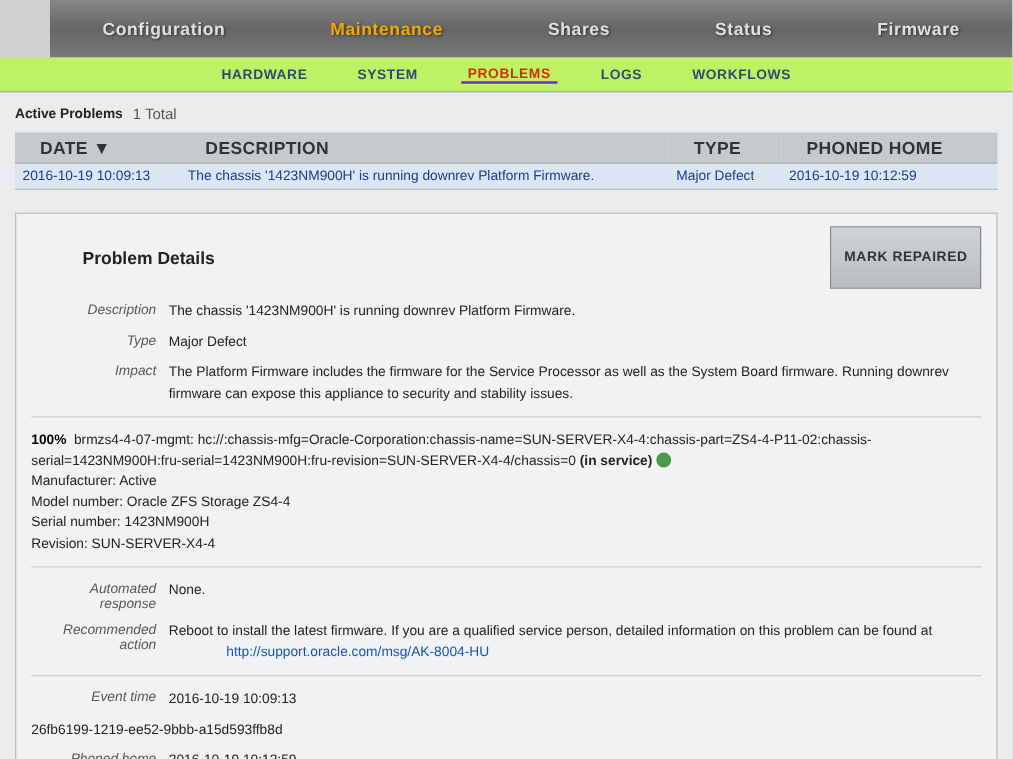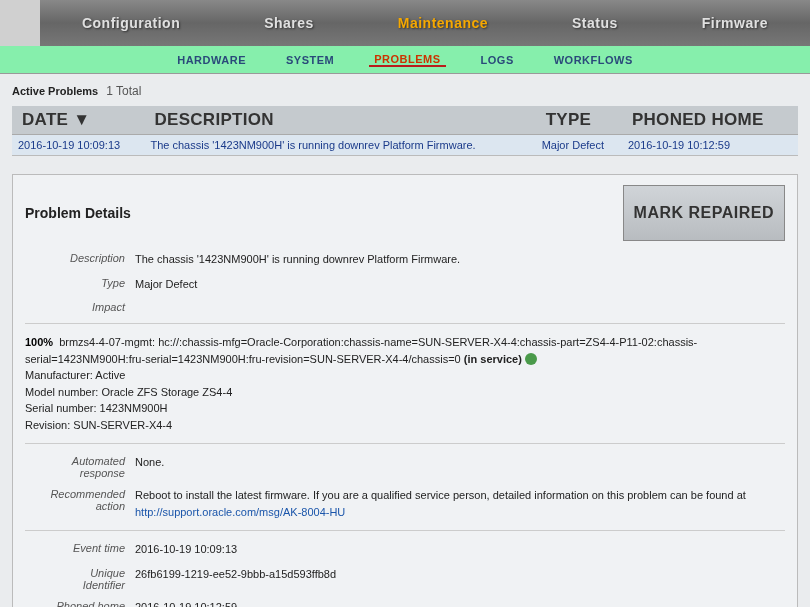--- a/index.html
+++ b/index.html
@@ -31,40 +31,40 @@
       cursor: pointer;
       text-shadow: 1px 1px 2px #333;
       letter-spacing: 0.5px;
     }
     .top-nav-item.active {
       color: #f5a800;
     }
 
     
     .sub-nav {
-      background: #86efac;
+      background: #bef264;
       display: flex;
       height: 28px;
       align-items: center;
       justify-content: center;
       gap: 30px;
       border-bottom: 1px solid #999;
     }
     .sub-nav-item {
       color: #2a4a7a;
       font-size: 11px;
       font-weight: bold;
       letter-spacing: 0.5px;
       cursor: pointer;
       padding: 0 5px;
       text-transform: uppercase;
     }
     .sub-nav-item.active {
       color: #cc3300;
-      border-bottom: 2px solid #b91c1c;
+      border-bottom: 2px solid #6d28d9;
     }
 
     
     .content {
       background: #eaecee;
       padding: 10px 12px;
       min-height: 533px;
     }
 
     
@@ -88,22 +88,22 @@
     .problems-table {
       width: 100%;
       border-collapse: collapse;
       margin-bottom: 18px;
     }
     .problems-table thead tr {
       background: #c5cace;
     }
     .problems-table thead th {
       text-align: left;
-      padding: 4px 10px;
-      font-size: 17px;
+      padding: 4px 20px;
+      font-size: 14px;
       font-weight: bold;
       color: #333;
       letter-spacing: 0.3px;
       border-bottom: 1px solid #aaa;
       margin-left: 42px;
     }
     .problems-table tbody tr {
       background: #dce6f0;
     }
     .problems-table tbody td {
@@ -117,31 +117,32 @@
     .details-section {
       border: 1px solid #bbb;
       background: #f0f2f4;
       padding: 10px 12px;
     }
     .details-header {
       display: flex;
       justify-content: space-between;
       align-items: center;
       margin-bottom: 10px;
+      margin-left: 41px;
     }
     .details-title {
       font-size: 14px;
       font-weight: bold;
       color: #222;
     }
     .mark-repaired-btn {
       background: linear-gradient(to bottom, #d0d4d8, #b8bcc0);
       border: 1px solid #888;
       padding: 18px 10px;
-      font-size: 16px;
+      font-size: 11px;
       font-weight: bold;
       color: #333;
       cursor: pointer;
       letter-spacing: 0.5px;
     }
 
     .detail-row {
       display: flex;
       margin-bottom: 8px;
       align-items: flex-start;
@@ -158,20 +159,21 @@
     }
     .detail-value {
       flex: 1;
       font-size: 11px;
       color: #222;
       line-height: 1.5;
     }
     .detail-value a {
       color: #1a55aa;
       text-decoration: none;
+      margin-left: 46px;
     }
     .detail-value .percent {
       font-weight: bold;
       color: #000;
       margin-right: 6px;
     }
     .inservice {
       font-weight: bold;
     }
     .inservice-icon {
@@ -190,22 +192,22 @@
       height: 1px;
       background: #ccc;
       margin: 10px 0;
     }
   </style>
 </head>
 <body>
 
 <nav class="top-nav">
   <span class="top-nav-item">Configuration</span>
+  <span class="top-nav-item active">Maintenance</span>
   <span class="top-nav-item">Shares</span>
-  <span class="top-nav-item active">Maintenance</span>
   <span class="top-nav-item">Status</span>
   <span class="top-nav-item">Firmware</span>
 </nav>
 
 <nav class="sub-nav">
   <span class="sub-nav-item">HARDWARE</span>
   <span class="sub-nav-item">SYSTEM</span>
   <span class="sub-nav-item active">PROBLEMS</span>
   <span class="sub-nav-item">LOGS</span>
   <span class="sub-nav-item">WORKFLOWS</span>
@@ -248,20 +250,21 @@
       <span class="detail-value">The chassis '1423NM900H' is running downrev Platform Firmware.</span>
     </div>
 
     <div class="detail-row">
       <span class="detail-label">Type</span>
       <span class="detail-value">Major Defect</span>
     </div>
 
     <div class="detail-row">
       <span class="detail-label">Impact</span>
+      <span class="detail-value">The Platform Firmware includes the firmware for the Service Processor as well as the System Board firmware. Running downrev firmware can expose this appliance to security and stability issues.</span>
     </div>
 
     <div class="divider"></div>
 
     <div class="detail-row">
       <span class="detail-value">
         <span class="percent">100%</span><span>brmzs4-4-07-mgmt: hc://:chassis-mfg=Oracle-Corporation:chassis-name=SUN-SERVER-X4-4:chassis-part=ZS4-4-P11-02:chassis-serial=1423NM900H:fru-serial=1423NM900H:fru-revision=SUN-SERVER-X4-4/chassis=0</span> <span class="inservice">(in service)</span><span class="inservice-icon"></span><br>
         <span>Manufacturer: Active</span><br>
         <span>Model number: Oracle ZFS Storage ZS4-4</span><br>
         <span>Serial number: 1423NM900H</span><br>
@@ -284,21 +287,20 @@
     </div>
 
     <div class="divider"></div>
 
     <div class="detail-row">
       <span class="detail-label">Event time</span>
       <span class="detail-value">2016-10-19 10:09:13</span>
     </div>
 
     <div class="detail-row">
-      <span class="detail-label">Unique<br>Identifier</span>
       <span class="detail-value">26fb6199-1219-ee52-9bbb-a15d593ffb8d</span>
     </div>
 
     <div class="detail-row">
       <span class="detail-label">Phoned home</span>
       <span class="detail-value">2016-10-19 10:12:59</span>
     </div>
 
   </div>
 

